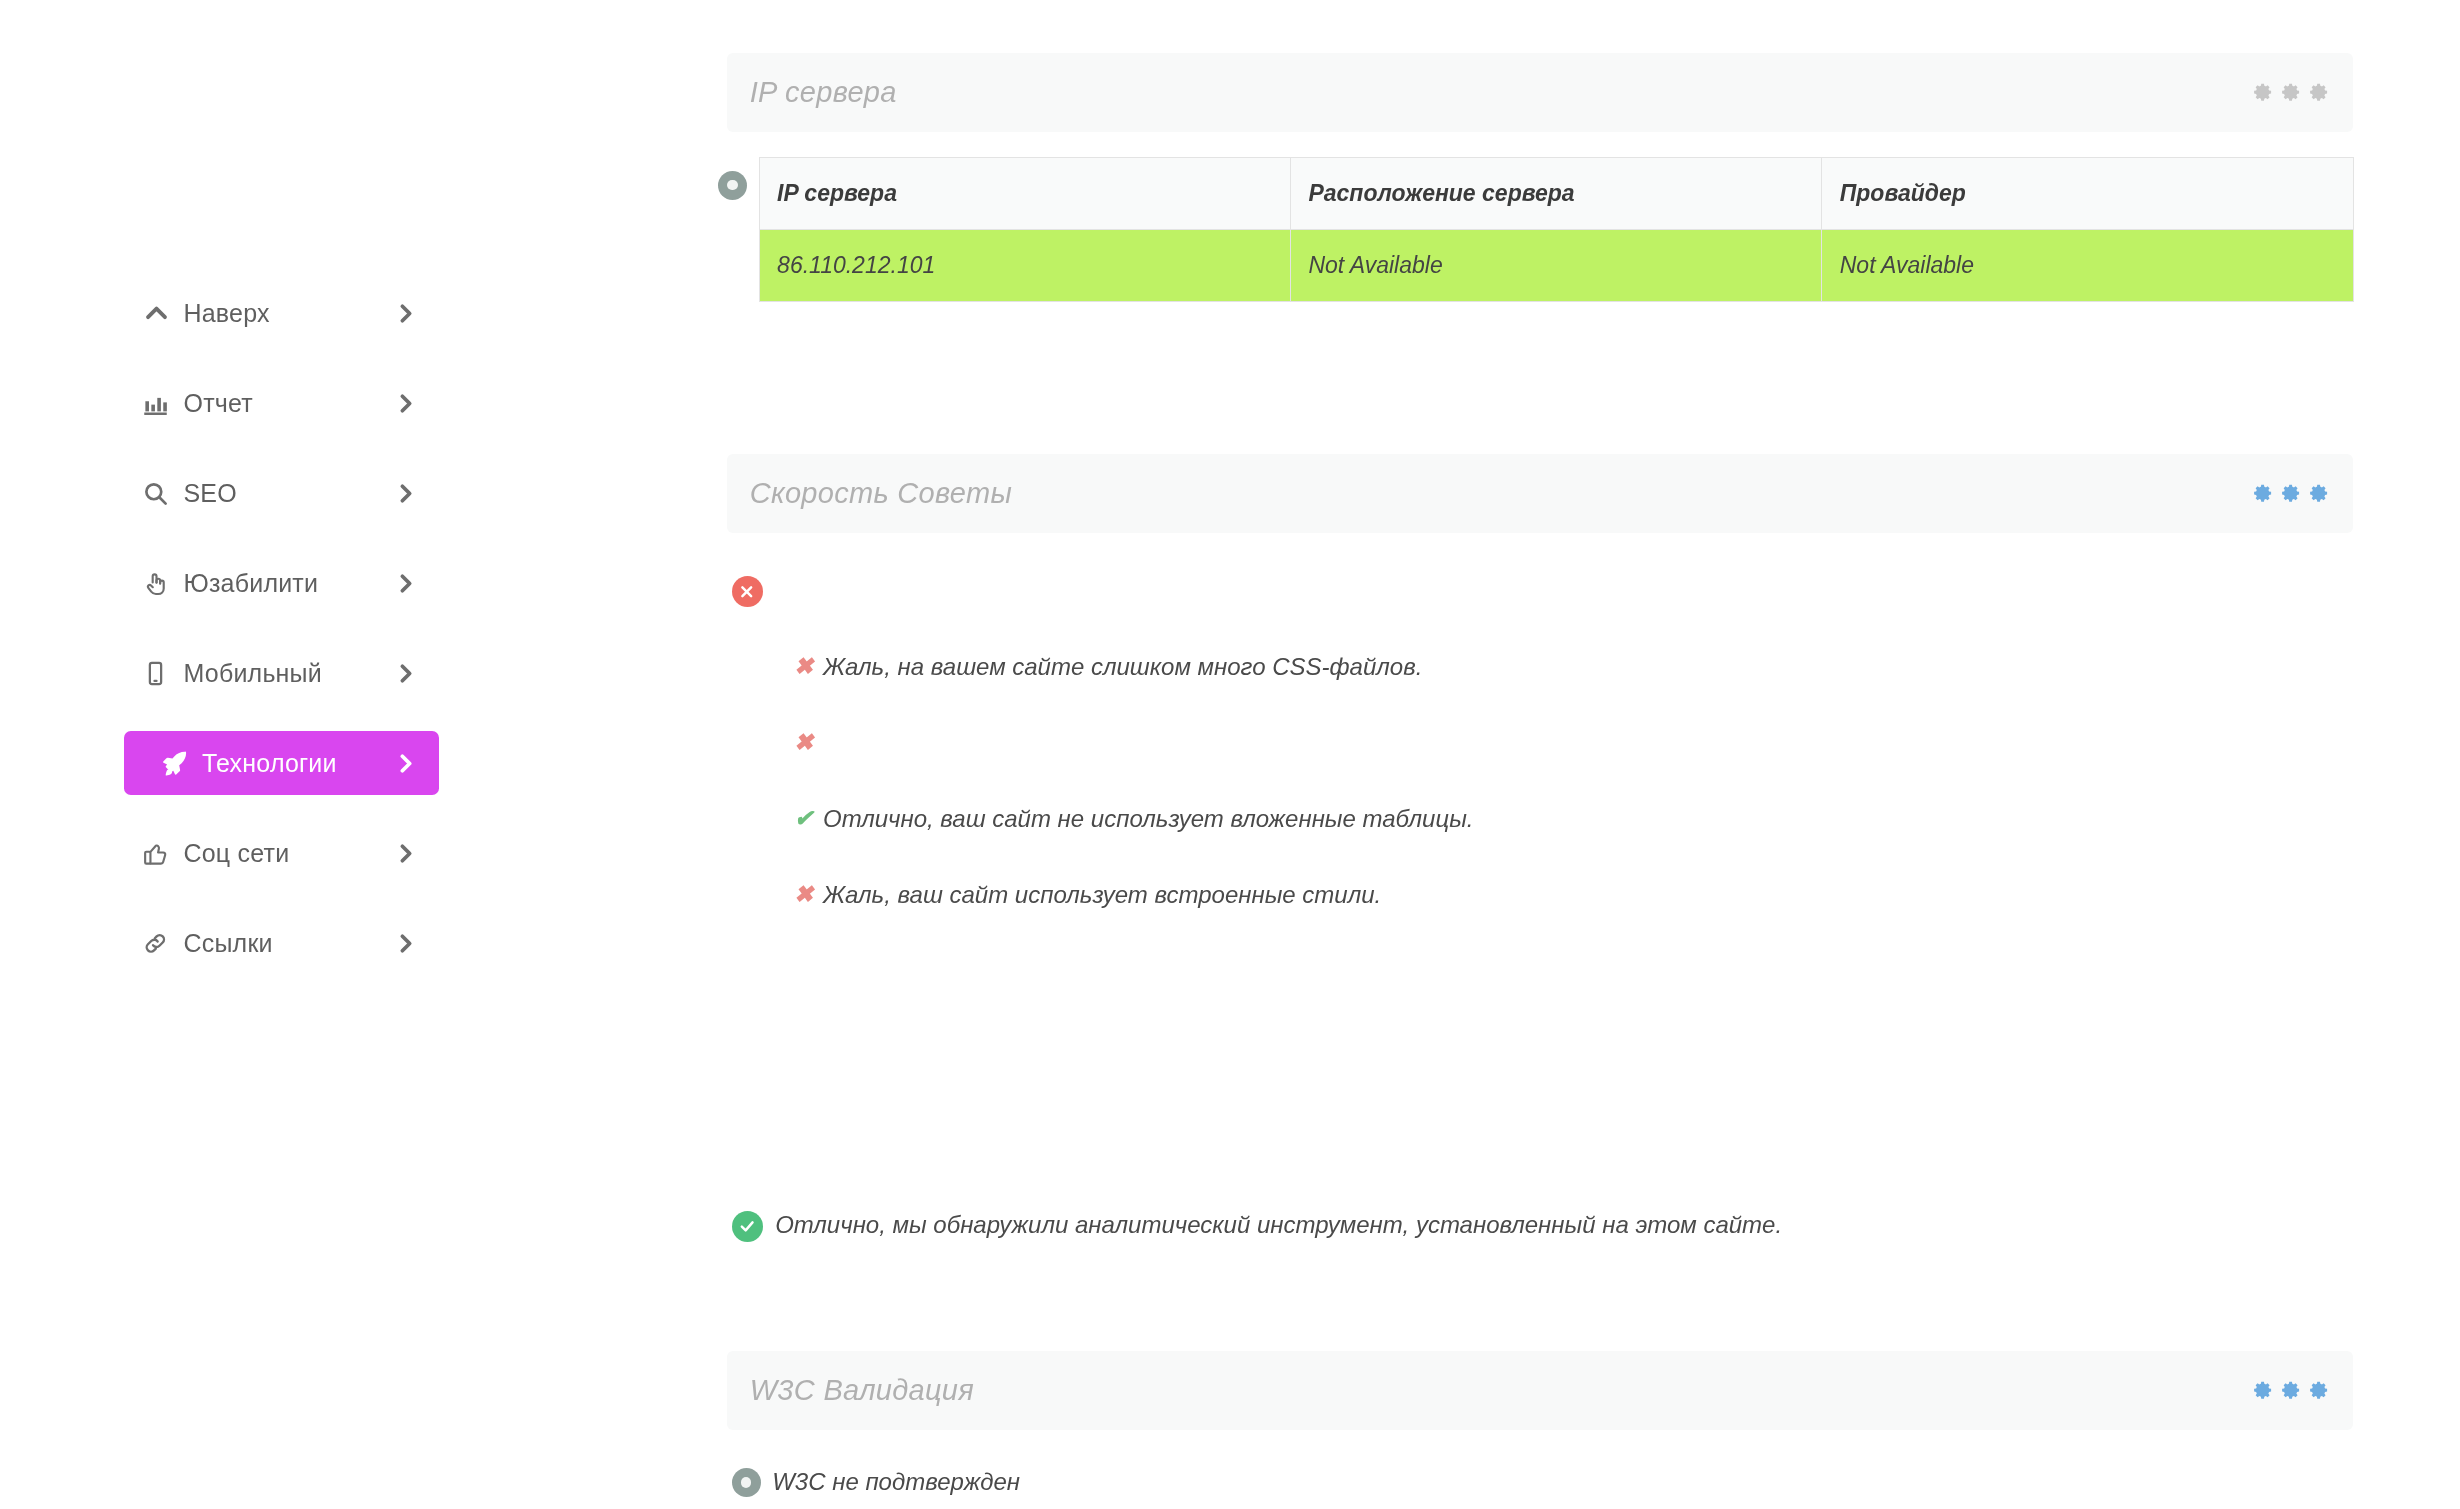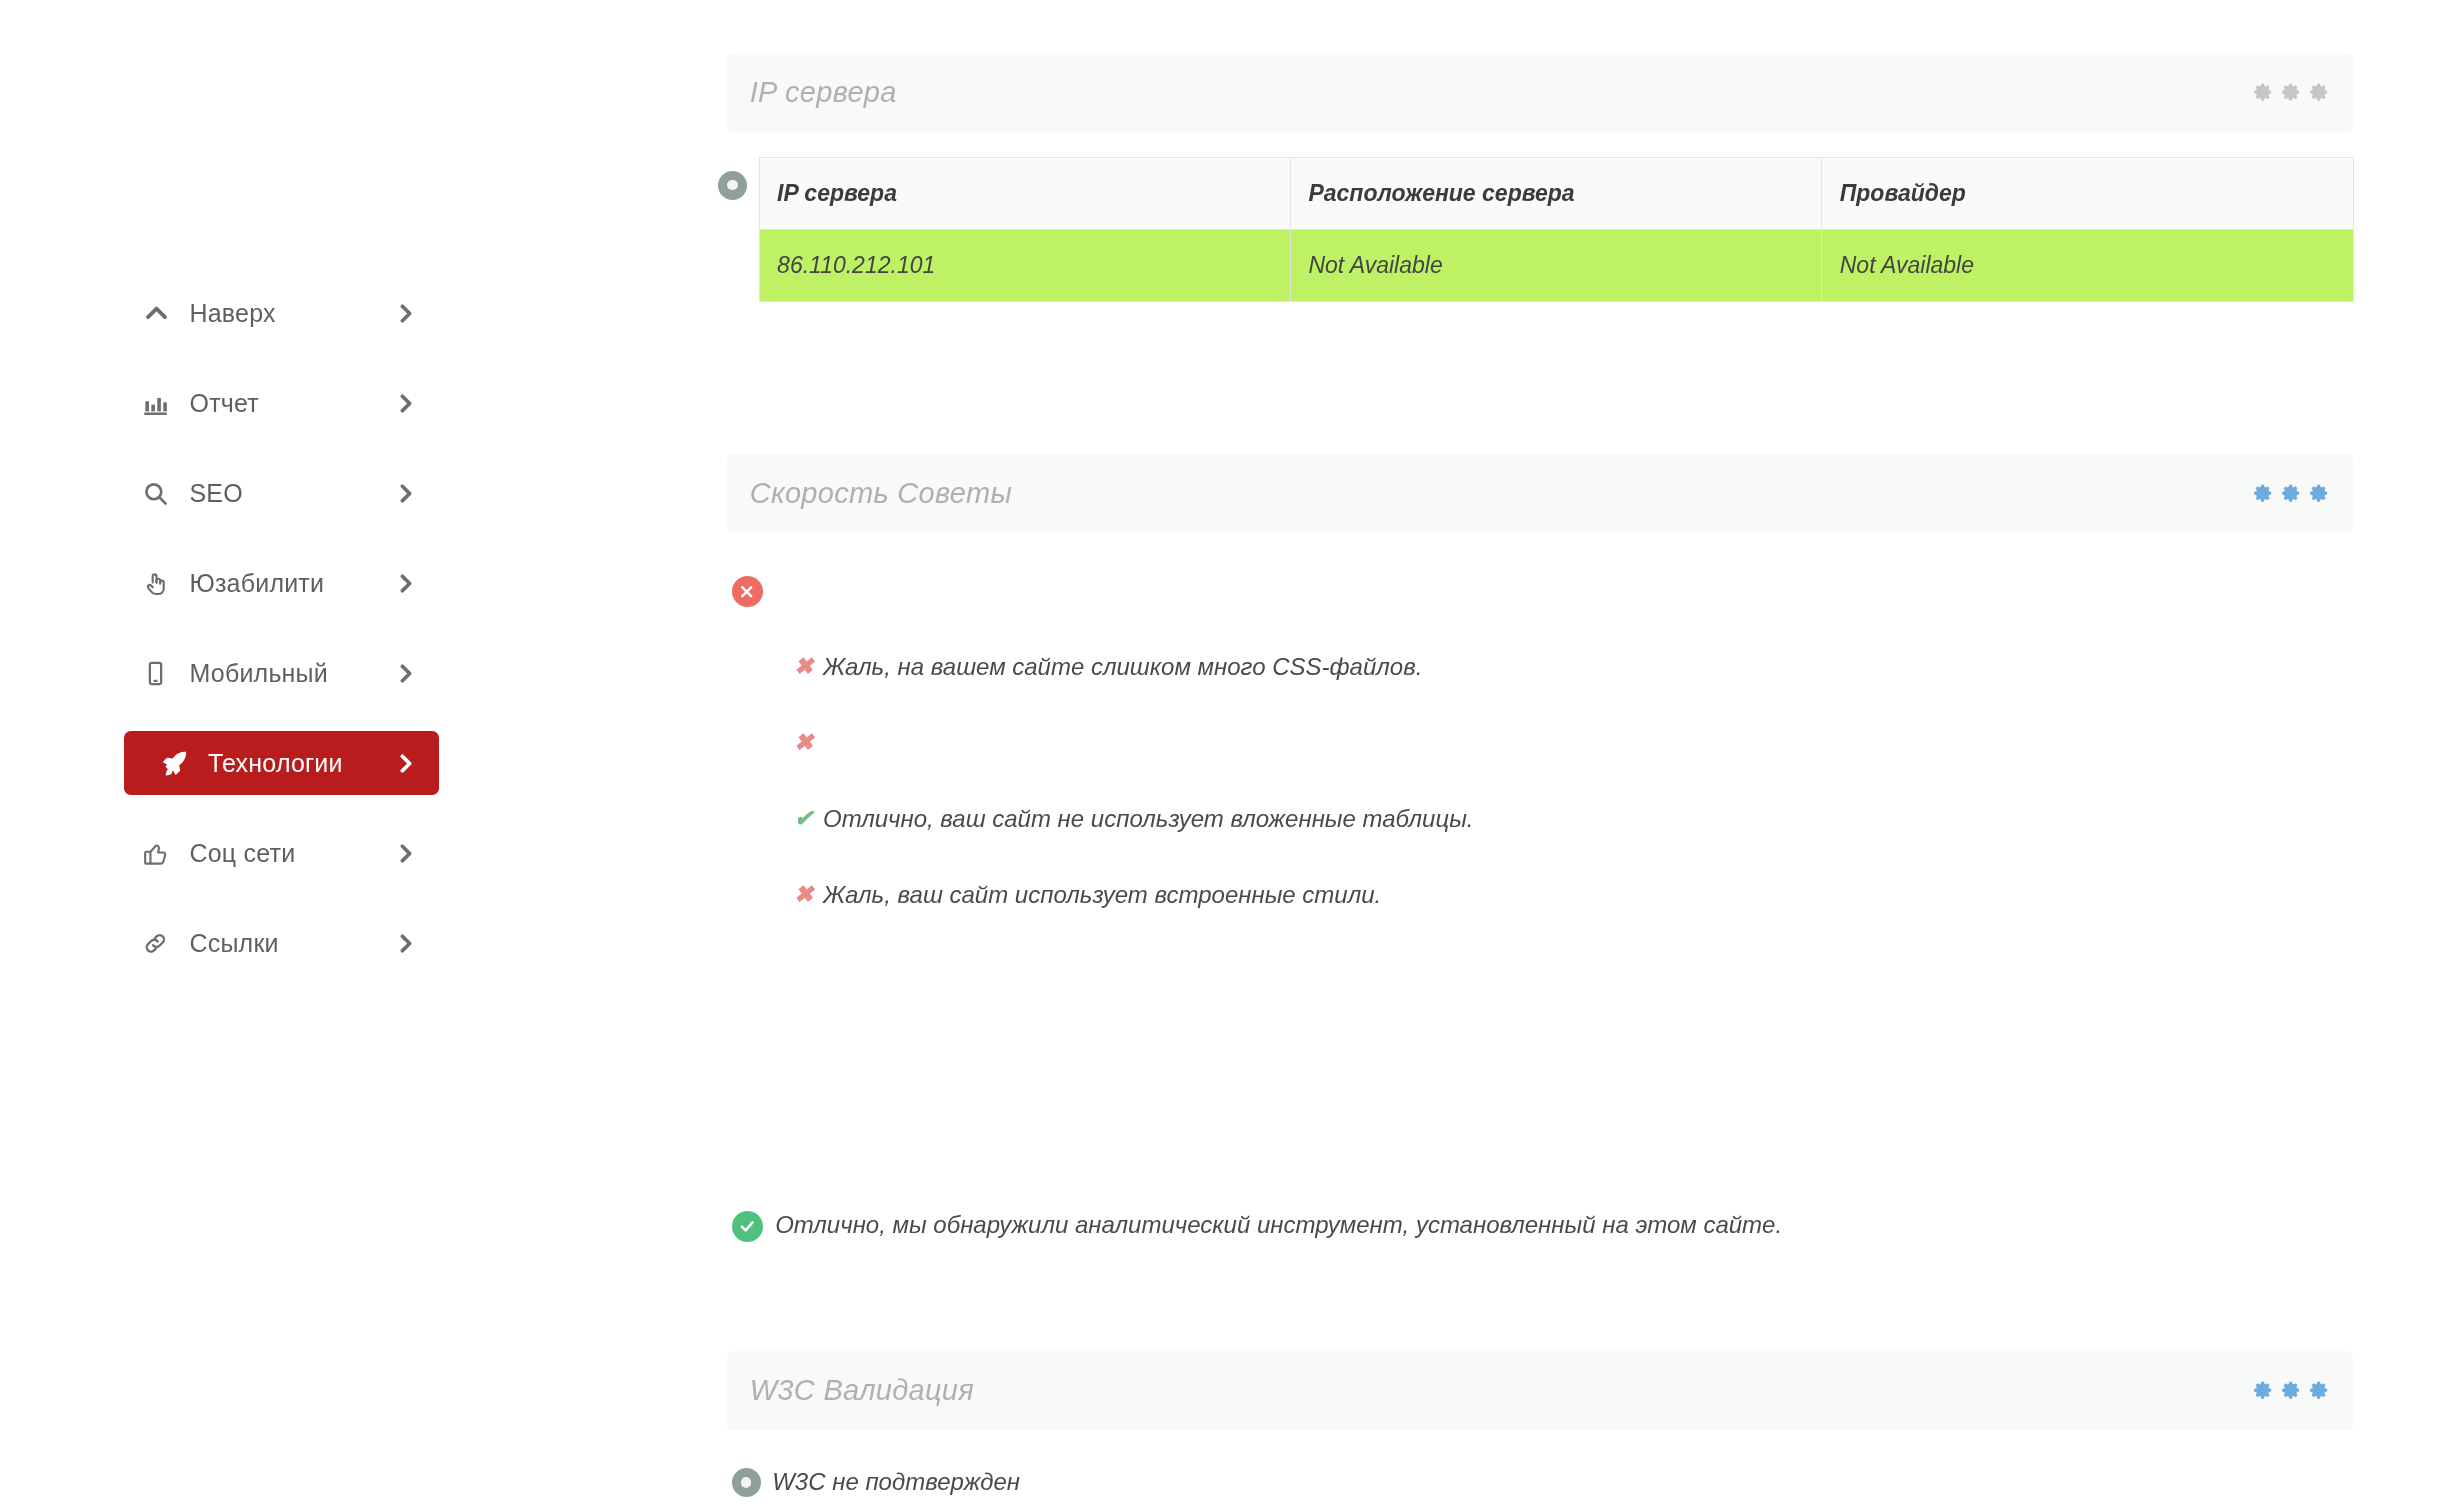--- a/index.html
+++ b/index.html
@@ -30,37 +30,37 @@
   .nav-item {
     position: relative;
     display: flex;
     align-items: center;
     height: 64px;
     margin-bottom: 26px;
     padding: 0 21.3px 0 17.5px;
     border-radius: 6.8px;
     cursor: pointer;
   }
-  .nav-item.active { background: #b91c1c; padding-left: 36px; }
+  .nav-item.active { background: #d946ef; padding-left: 36px; }
   .nav-ico {
     width: 39px;
     display: flex;
     align-items: center;
     justify-content: flex-start;
     color: #6e6e6e;
     flex: none;
   }
   .nav-item.active .nav-ico { color: #ffffff; }
   .nav-ico svg { display: block; }
   .nav-label {
     font-size: 25px;
     color: #5f5f5f;
     letter-spacing: 0.2px;
     white-space: nowrap;
-    margin-left: 9px;
+    margin-left: 3px;
   }
   .nav-item.active .nav-label { color: #ffffff; }
   .nav-chev {
     margin-left: auto;
     color: #6e6e6e;
     display: flex;
     align-items: center;
   }
   .nav-item.active .nav-chev { color: #ffffff; }
 

